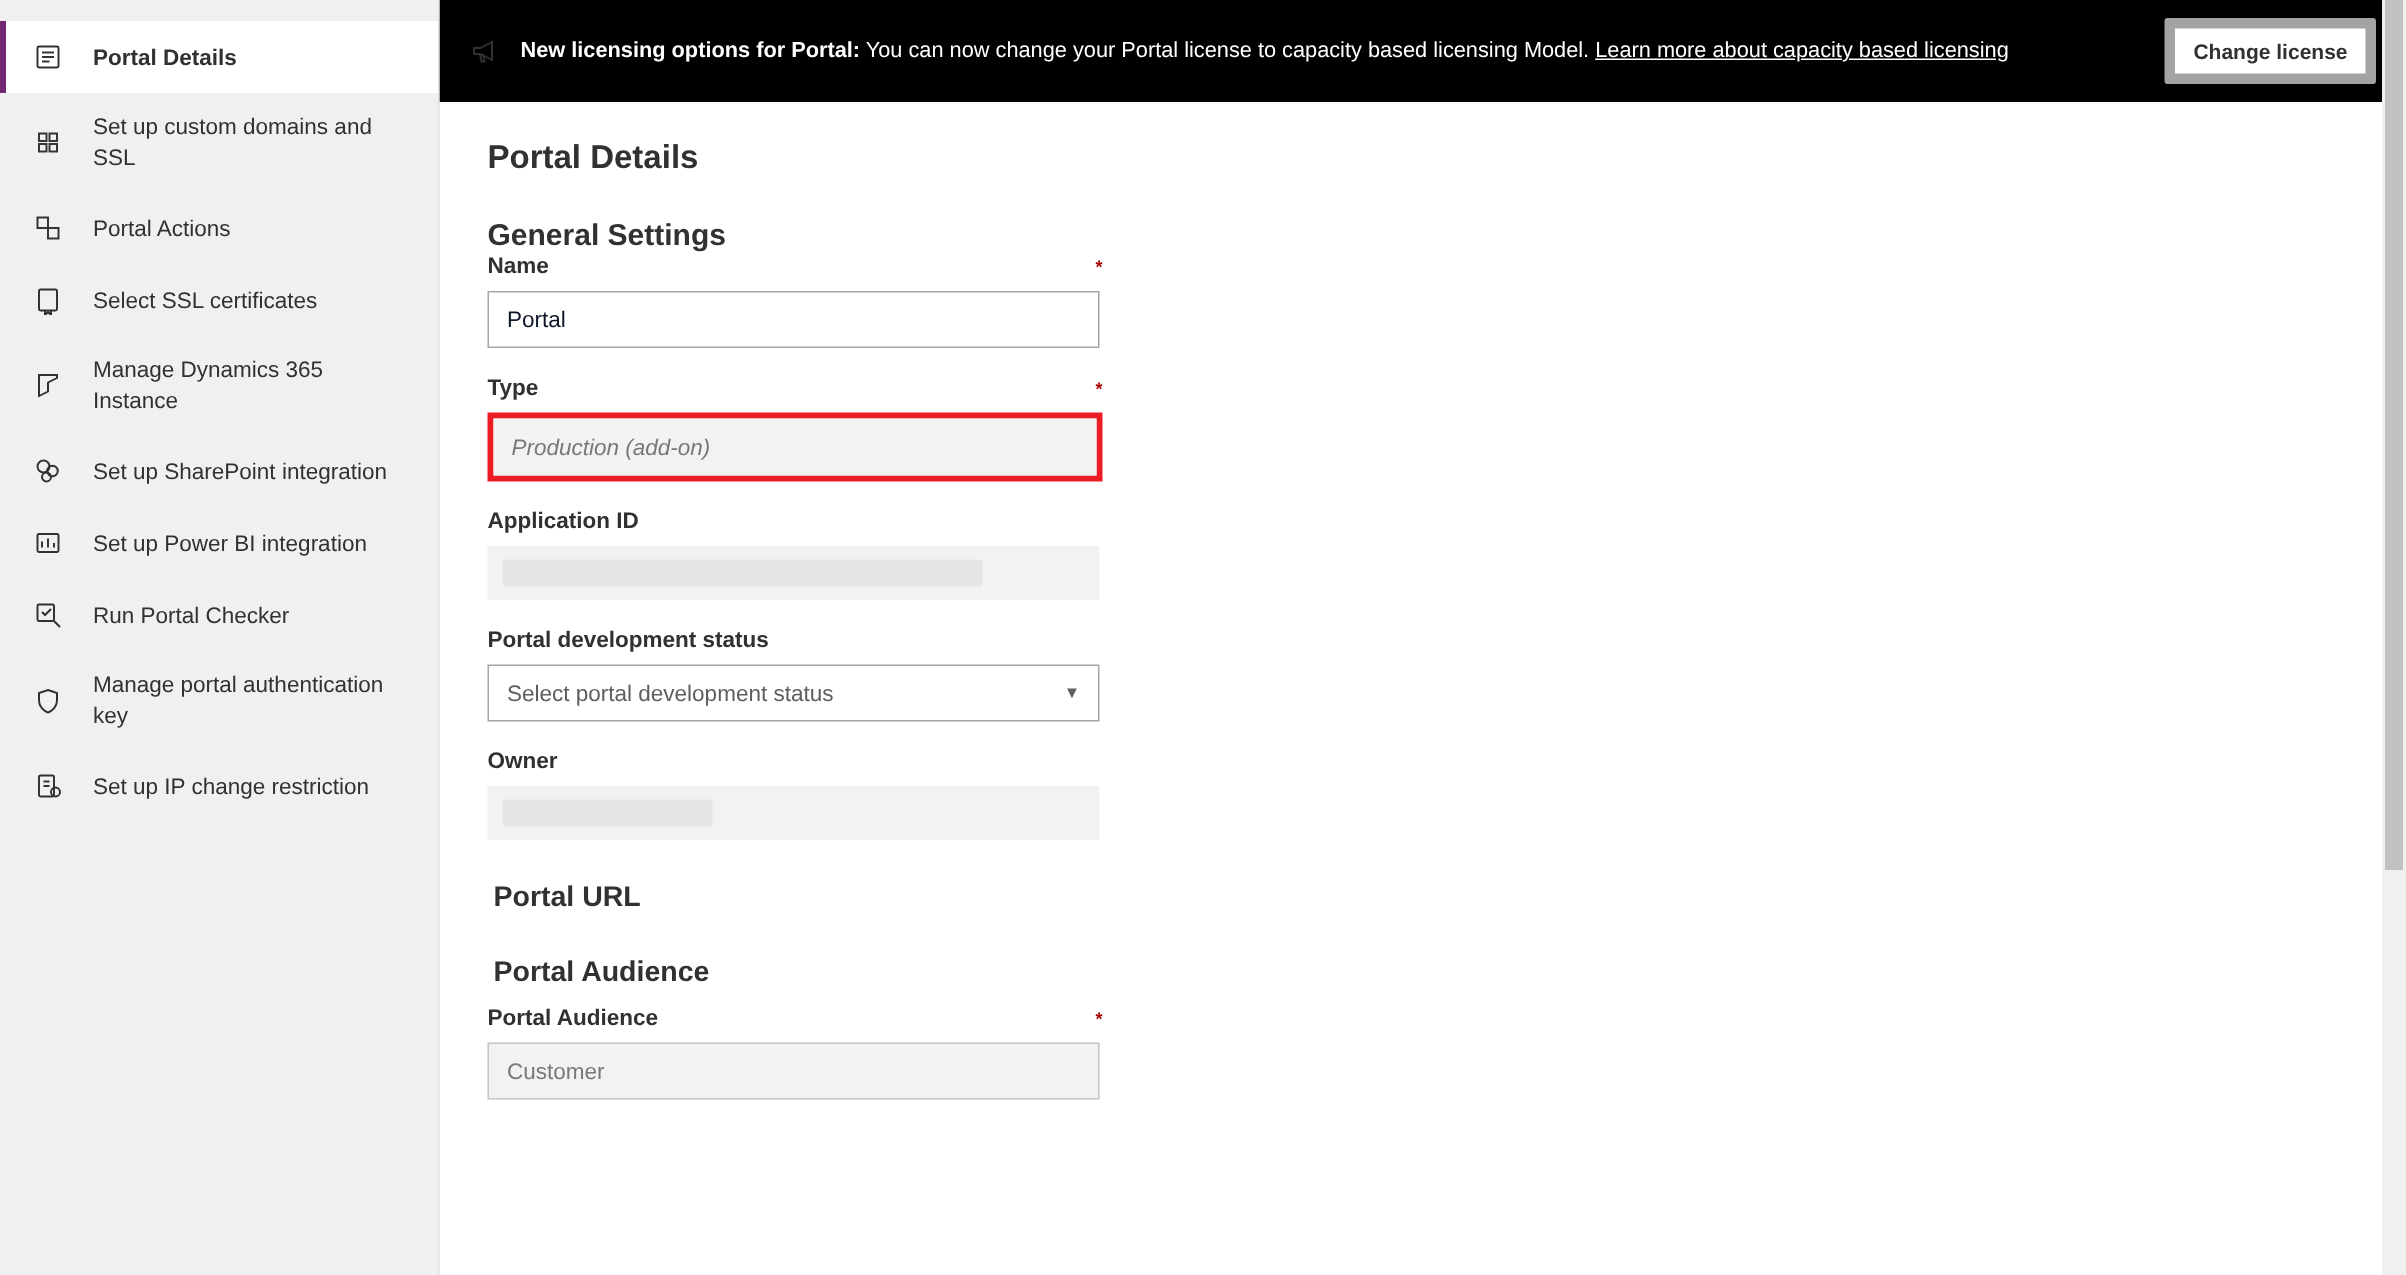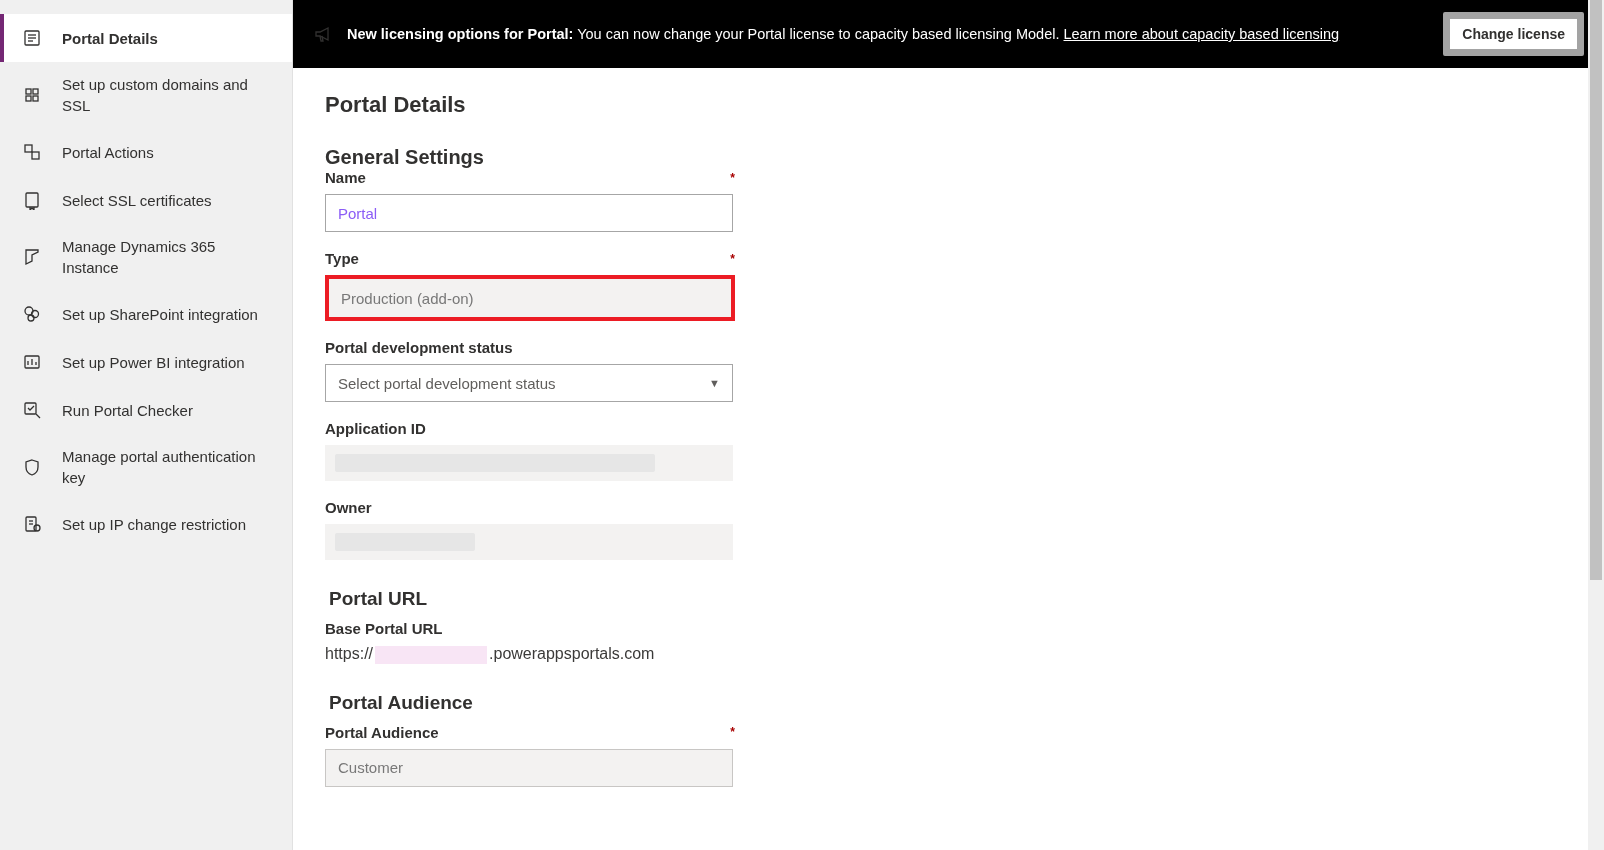--- a/index.html
+++ b/index.html
@@ -16,21 +16,21 @@
 .banner-text b { font-weight: 600; }
 .banner-text a { color: #fff; text-decoration: underline; }
 .banner-btn { background: #fff; color: #323130; border: 7px solid #a3a3a3; border-radius: 2px; padding: 7px 12px; font-size: 14px; cursor: pointer; margin-left: 20px; font-weight: bold; }
 .content { padding: 24px 32px; overflow-y: auto; flex: 1; }
 .page-title { font-size: 22px; font-weight: 600; margin-bottom: 28px; }
 .section-title { font-size: 20px; font-weight: 600; margin-bottom: 0; }
 .section-subtitle { font-size: 19px; font-weight: 600; margin: 28px 4px 10px; }
 .field { margin-bottom: 18px; max-width: 410px; }
 .field-label { font-size: 15px; font-weight: 600; margin-bottom: 8px; display: flex; justify-content: space-between; align-items: center; }
 .field-label .req { color: #a80000; font-size: 12px; }
-.text-input { width: 408px; height: 38px; border: 1px solid #a6a6a6; background: #fff; padding: 0 12px; font-size: 15px; color: #8b5cf6; }
+.text-input { width: 408px; height: 38px; border: 1px solid #a6a6a6; background: #fff; padding: 0 12px; font-size: 15px; color: #0f172a; }
 .text-input.disabled { background: #f3f2f1; color: #787878; border-color: #c8c6c4; }
 .highlight-box { border: 4px solid #ec1c24; }
 .select-input { width: 408px; height: 38px; border: 1px solid #a6a6a6; background: #fff; padding: 0 12px; font-size: 15px; color: #605e5c; display: flex; align-items: center; justify-content: space-between; cursor: pointer; }
 .select-input .caret { font-size: 11px; color: #605e5c; }
 .readonly-row { width: 408px; height: 36px; background: #f3f2f1; display: flex; align-items: center; padding: 0 10px; }
 .readonly-row .chunk { background: #e6e6e6; height: 18px; border-radius: 2px; }
 .url-field { font-size: 16px; color: #3b3a39; max-width: 600px; }
 .url-field .redacted { display: inline-block; width: 112px; height: 18px; background: #f8e5f5; vertical-align: middle; margin: 0 2px; }
 .scrollbar { position: absolute; right: 0; top: 0; width: 16px; height: 100%; background: #f0f0f0; }
 .scrollbar-thumb { position: absolute; right: 2px; top: 0; width: 12px; height: 580px; background: #c1c1c1; }
@@ -164,61 +164,53 @@
         </div>
       <input class="text-input" value="Portal" style="">
     </div>
 
     <div class="field">
       <div class="field-label">
           <span>Type</span>
           <span class="req">*</span>
         </div>
       <div class="highlight-box">
-        <input class="text-input disabled" style="border: none; width: 100%;" readonly="" value="Production (add-on)">
+        <input class="text-input disabled" style="border: none; width: 100%; font-style: italic;" readonly="" value="Production (add-on)">
       </div>
+    </div>
+
+    <div class="field">
+      <div class="field-label">
+          <span>Application ID</span>
+        </div>
+      <div class="readonly-row">
+          <span class="chunk" style="width:320px"></span>
+        </div>
     </div>
 
     <div class="field">
       <div class="field-label">
           <span>Portal development status</span>
         </div>
       <div class="select-input">
         <span>Select portal development status</span>
         <span class="caret">▼</span>
       </div>
     </div>
 
     <div class="field">
       <div class="field-label">
-          <span>Application ID</span>
-        </div>
-      <div class="readonly-row">
-          <span class="chunk" style="width:320px"></span>
-        </div>
-    </div>
-
-    <div class="field">
-      <div class="field-label">
           <span>Owner</span>
         </div>
       <div class="readonly-row">
           <span class="chunk" style="width:140px"></span>
         </div>
     </div>
 
     <h2 class="section-subtitle">Portal URL</h2>
-    <div class="field">
-      <div class="field-label" style="font-weight:600;">
-          <span>Base Portal URL</span>
-        </div>
-      <div class="url-field">
-        <span>https://</span><span class="redacted"></span><span>.powerappsportals.com</span>
-      </div>
-    </div>
 
     <h2 class="section-subtitle">Portal Audience</h2>
     <div class="field">
       <div class="field-label">
           <span>Portal Audience</span>
           <span class="req">*</span>
         </div>
       <input class="text-input disabled" readonly="" value="Customer" style="">
     </div>
   </div>

